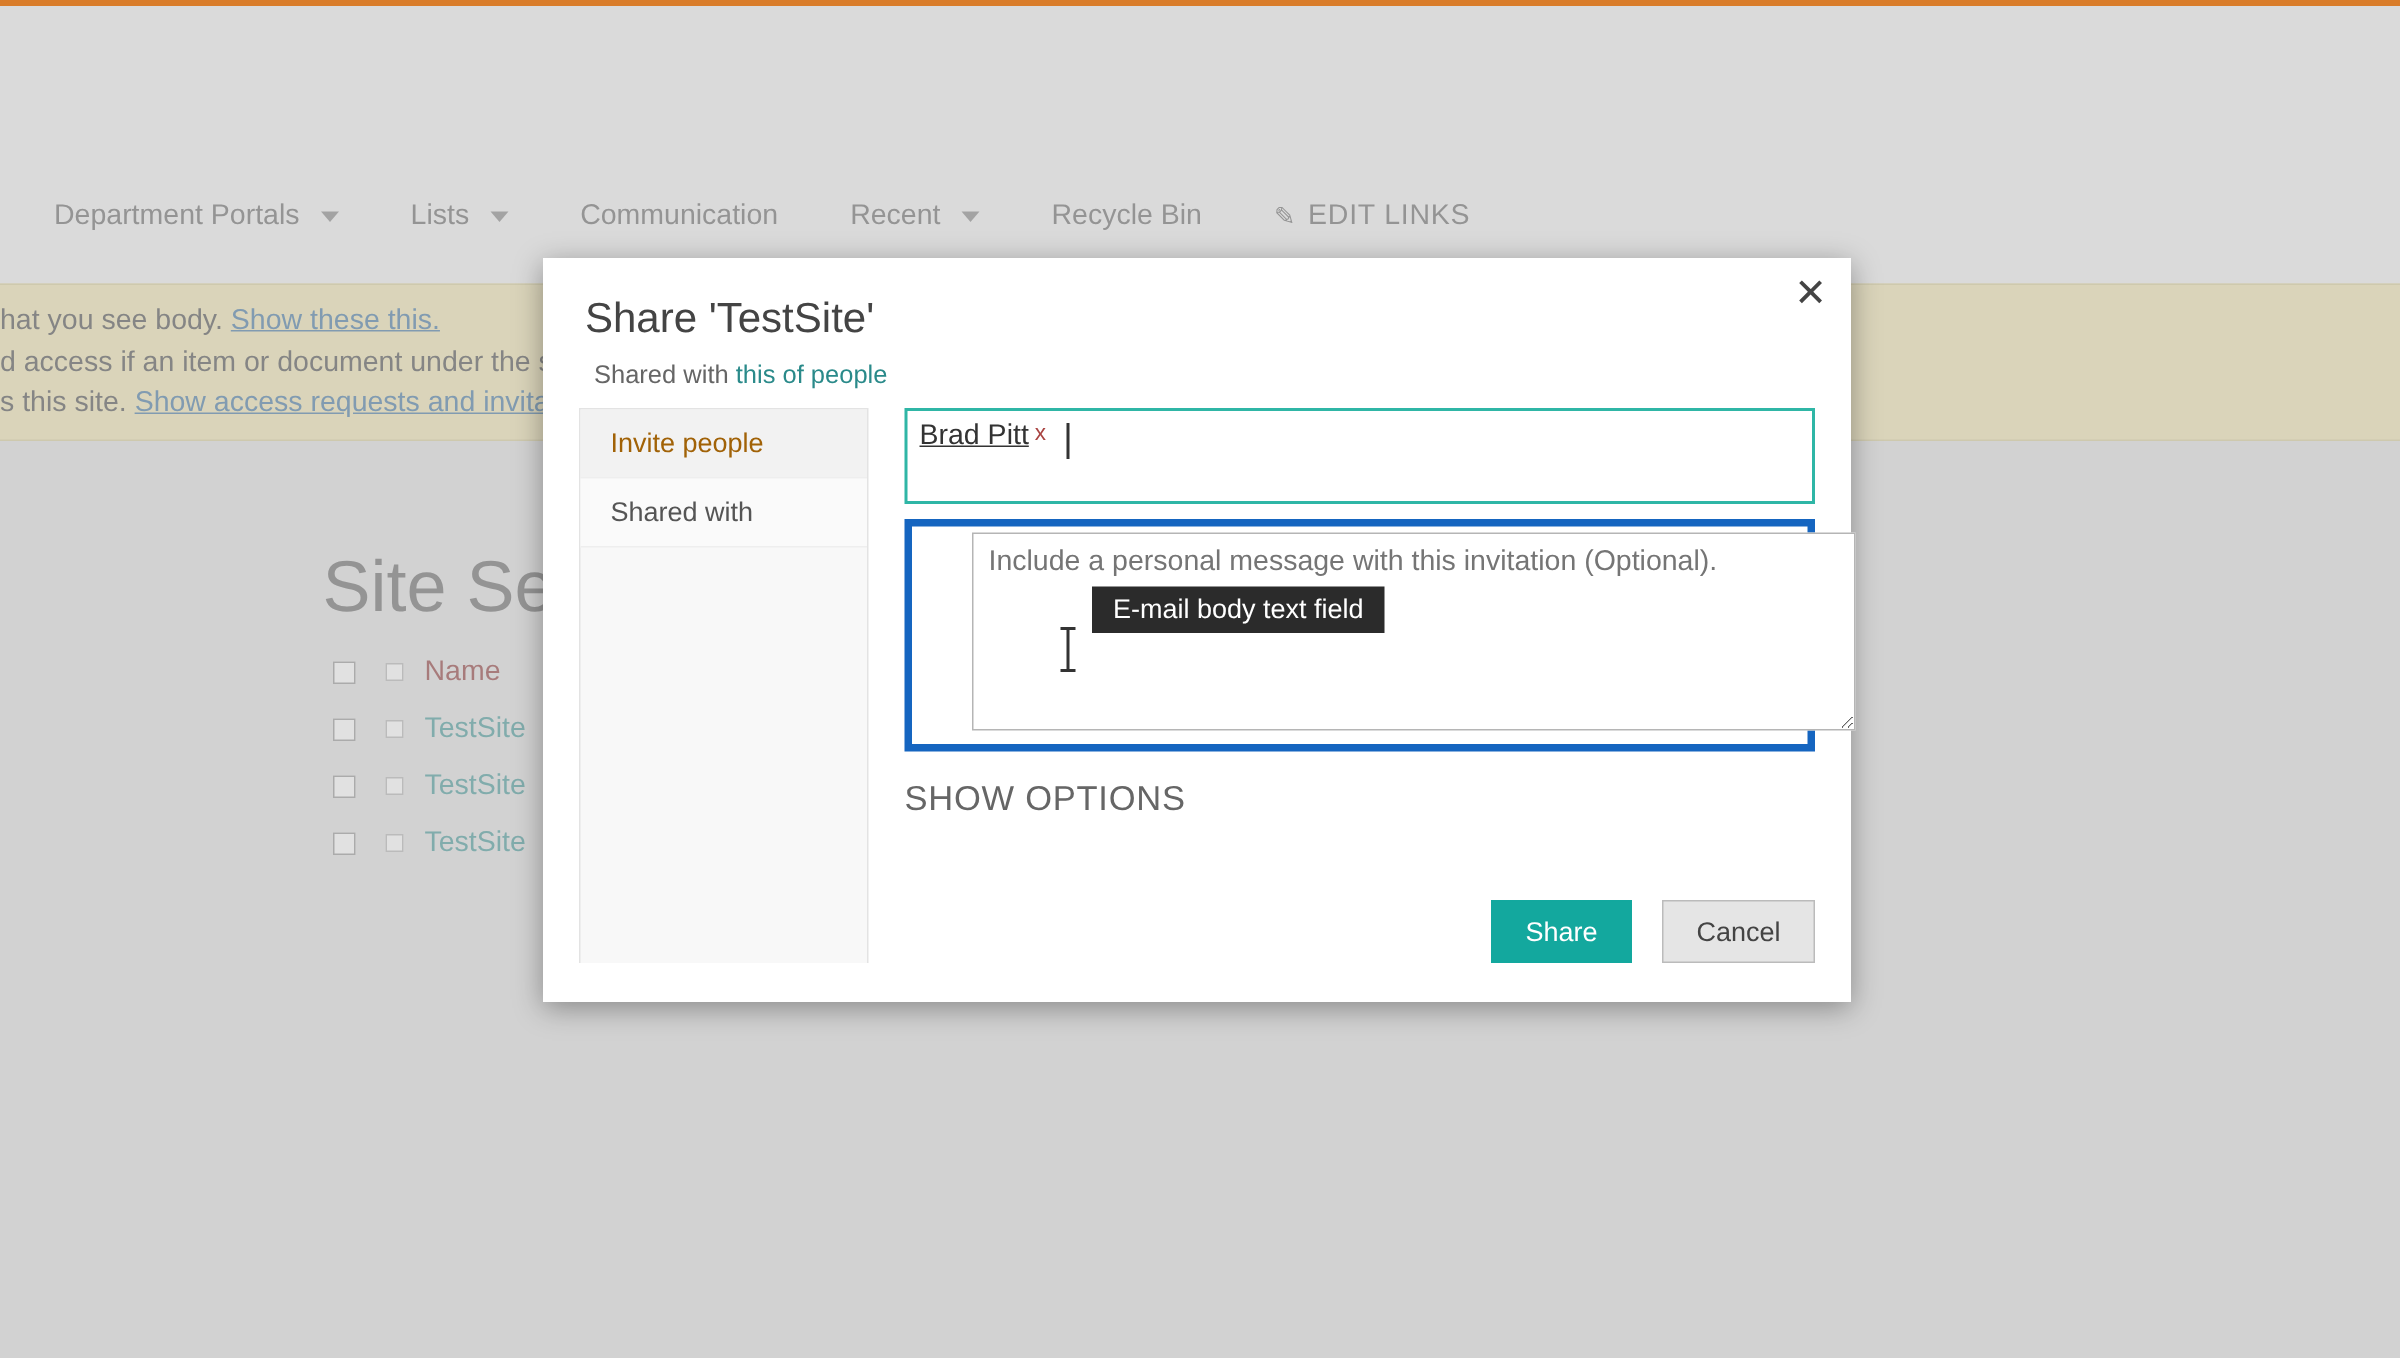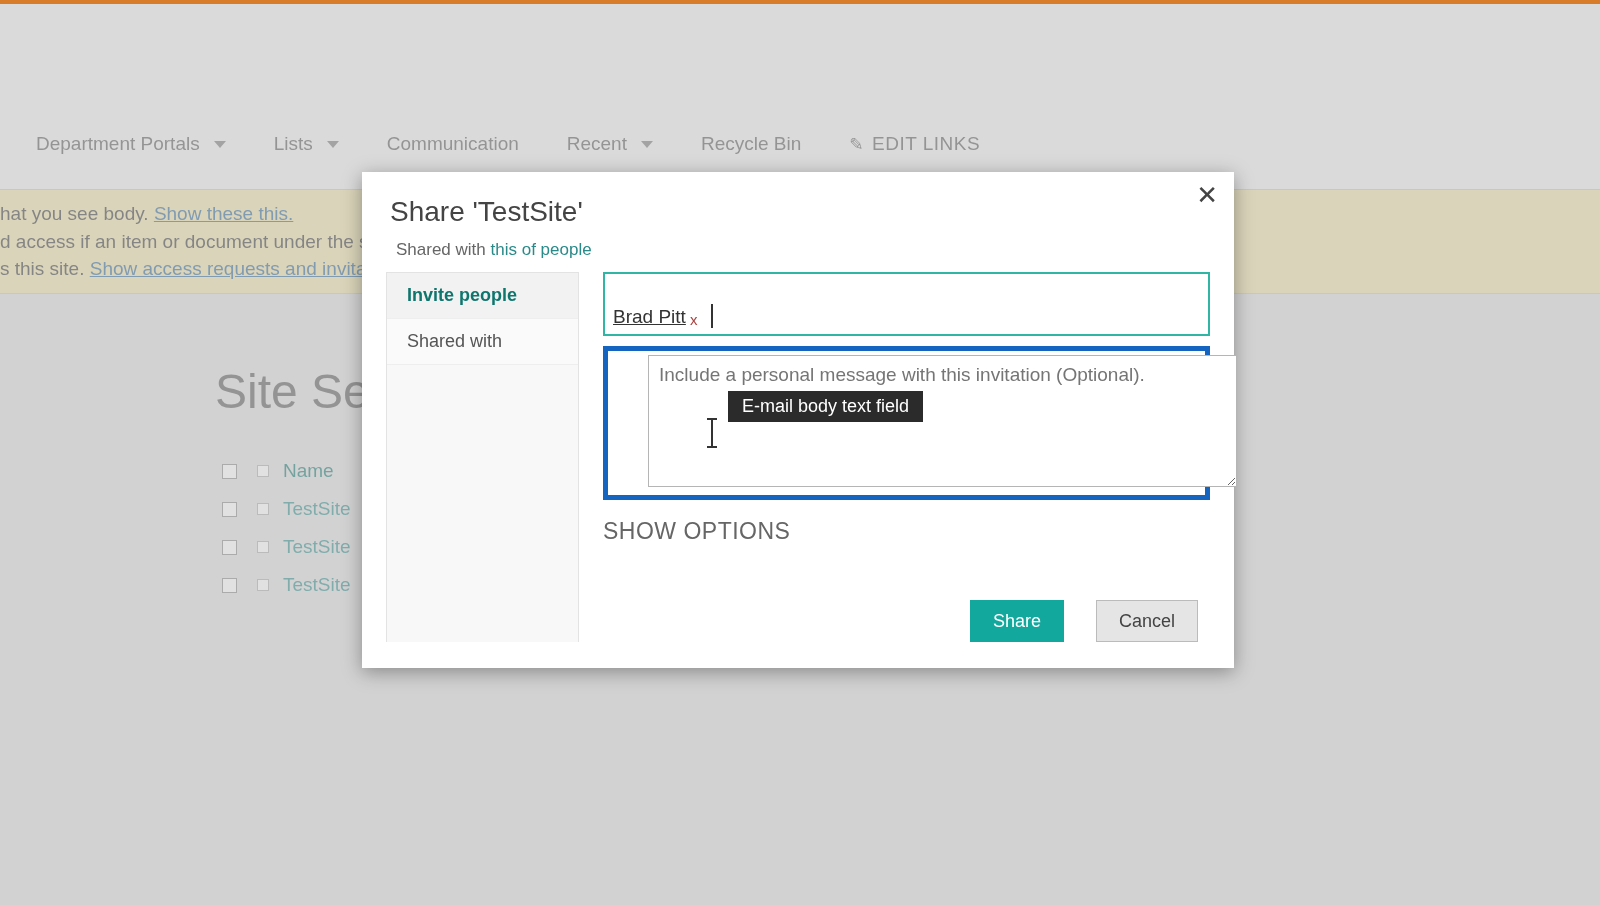--- a/index.html
+++ b/index.html
@@ -107,21 +107,21 @@
     border: 1px solid #888;
     margin-right: 20px;
     background: #fff;
   }
   .list-row .cb2 {
     width: 12px; height: 12px;
     border: 1px solid #aaa;
     margin-right: 14px;
     background: #fff;
   }
-  .list-row.header { color: #0f766e; margin-top: 23px; }
+  .list-row.header { color: #7f1d1d; }
   .list-row .name { cursor: pointer; }
 
   
   .dim {
     position: absolute;
     top: 0; left: 0;
     width: 100%; height: 100%;
     background: rgba(200,200,200,0.55);
   }
 
@@ -168,39 +168,39 @@
   }
   .tab {
     padding: 12px 20px;
     font-size: 18px;
     color: #555;
     cursor: pointer;
     border-bottom: 1px solid #eee;
     background: #fafafa;
   }
   .tab.active {
-    font-weight: 700;
-    color: #0f766e;
+    font-weight: 400;
+    color: #a16207;
     background: #f2f2f2;
   }
   .panel {
     flex: 1;
     border-left: 1px solid #e3e3e3;
     padding-left: 24px;
     position: relative;
     min-height: 370px;
   }
 
   .people-box {
     border: 2px solid #2fb6a6;
     height: 64px;
     padding: 6px 8px;
     font-size: 19px;
     display: flex;
-    align-items: flex-end;
+    align-items: flex-start;
   }
   .chip {
     color: #333;
     text-decoration: underline;
     cursor: pointer;
   }
   .chip-x {
     color: #a94442;
     margin-left: 4px;
     cursor: pointer;
@@ -258,24 +258,24 @@
   .show-opts {
     margin-top: 18px;
     font-size: 23px;
     color: #666;
     letter-spacing: 0.5px;
     cursor: pointer;
   }
 
   .buttons {
     position: absolute;
-    right: 12px;
+    right: 0;
     bottom: 0;
     display: flex;
-    gap: 32px;
+    gap: 20px;
   }
   .btn {
     height: 42px;
     min-width: 92px;
     font-size: 18px;
     display: flex;
     align-items: center;
     justify-content: center;
     cursor: pointer;
     padding: 0 22px;

